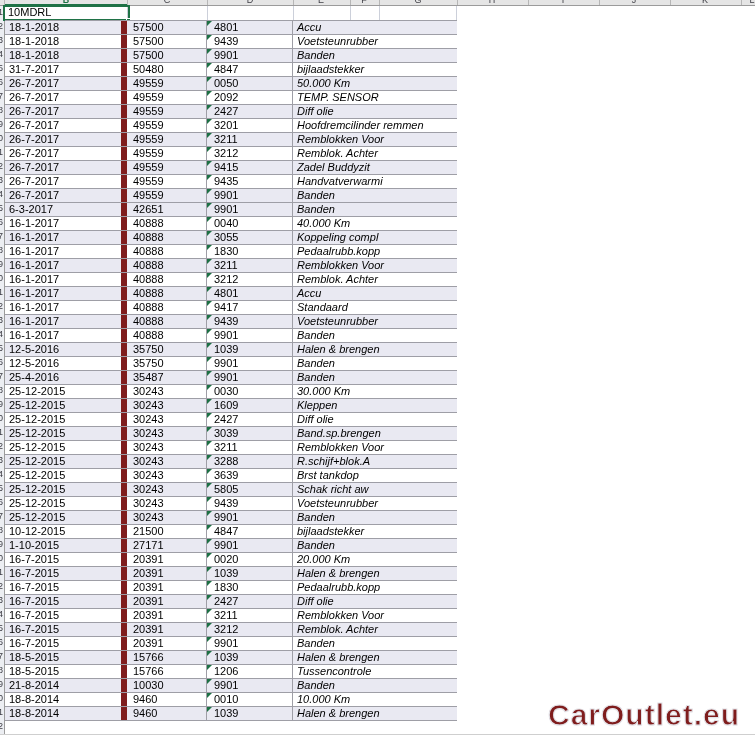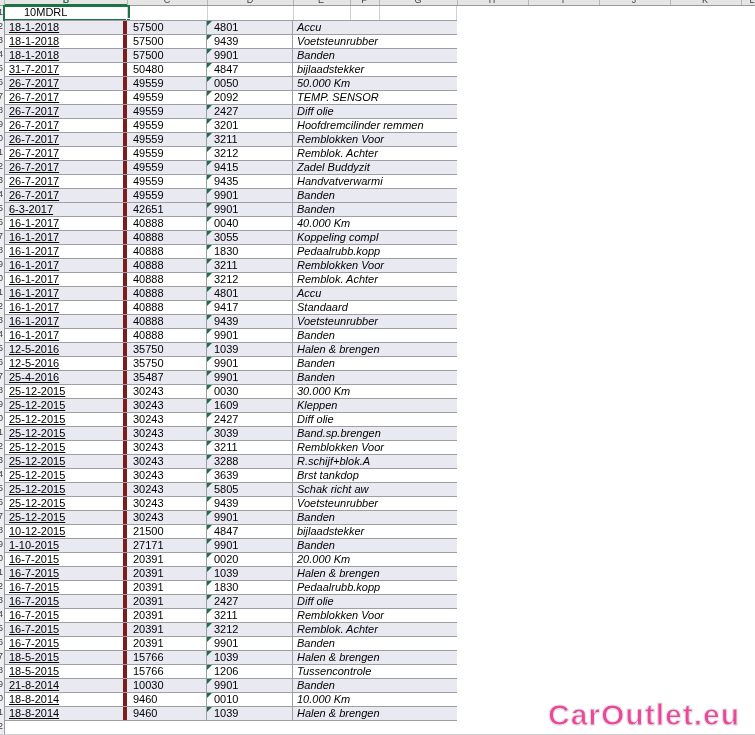--- a/index.html
+++ b/index.html
@@ -20,45 +20,45 @@
 
   
   #rowheader { position:absolute; left:0; top:6px; width:5px; height:729px;
     background:#eceef2; border-right:1px solid #9b9b9b; overflow:hidden; }
   .rownum { position:absolute; left:-13px; width:16px; height:14px;
     font-size:9px; line-height:13px; text-align:right; color:#3c3c44; }
 
   
   #row1 { position:absolute; left:5px; top:6px; width:452px; height:14px; background:#fff; }
   .gl { position:absolute; top:0; width:1px; height:14px; background:#ccd0da; }
-  #cell-b1 { position:absolute; left:16px; top:0; width:122px; height:14px;
+  #cell-b1 { position:absolute; left:0; top:0; width:122px; height:14px;
     line-height:13px; padding-left:3px; white-space:nowrap; }
   #selbox { position:absolute; left:-2px; top:-1px; width:127px; height:16px;
     border:2px solid #1f7246; background:transparent; }
   #fillhandle { position:absolute; left:121px; top:12px; width:5px; height:5px;
     background:#1f7246; border:1px solid #fff; }
 
   
   #datatable { position:absolute; left:5px; top:20px; width:452px;
     border-top:1px solid #9e9ea6; }
   .row { display:flex; width:452px; height:14px; border-bottom:1px solid #9e9ea6;
     background:#fff; }
   .row.shade { background:#e9e9f2; }
   .cell { height:13px; line-height:13px; white-space:nowrap; overflow:visible; }
-  .c-date { width:122px; border-right:4px solid #7f1d1d; padding-left:4px;text-decoration:underline; }
+  .c-date { width:122px; border-right:6px solid #7f1d1d; padding-left:4px; }
   .c-km   { width:80px;  border-right:1px solid #9e9ea6; padding-left:6px; }
   .c-code { width:86px;  border-right:1px solid #9e9ea6; padding-left:7px; position:relative; }
   .c-desc { flex:1; padding-left:4px;font-style:italic; }
   .tri { position:absolute; left:0; top:0; width:0; height:0;
     border-top:5px solid #1d7044; border-right:5px solid transparent; }
 
   
   #bottomline { position:absolute; left:0; top:734px; width:755px; height:1px; background:#cfcfcf; }
   #watermark { position:absolute; left:548px; top:698px; width:205px;
-    font-size:30px; font-weight:bold; letter-spacing:1px; color:#ec4899;
+    font-size:30px; font-weight:bold; letter-spacing:1px; color:#7f1d1d;
     -webkit-text-stroke:1px #e3e3e8; text-shadow:0 1px 1px #ededf0; }
 </style>
 </head>
 <body>
 
 <div id="sheet">
 
   <div id="colheader">
       <div class="coltick" style="left: 4px;"></div>
       <div class="coltick" style="left: 127px;"></div>

